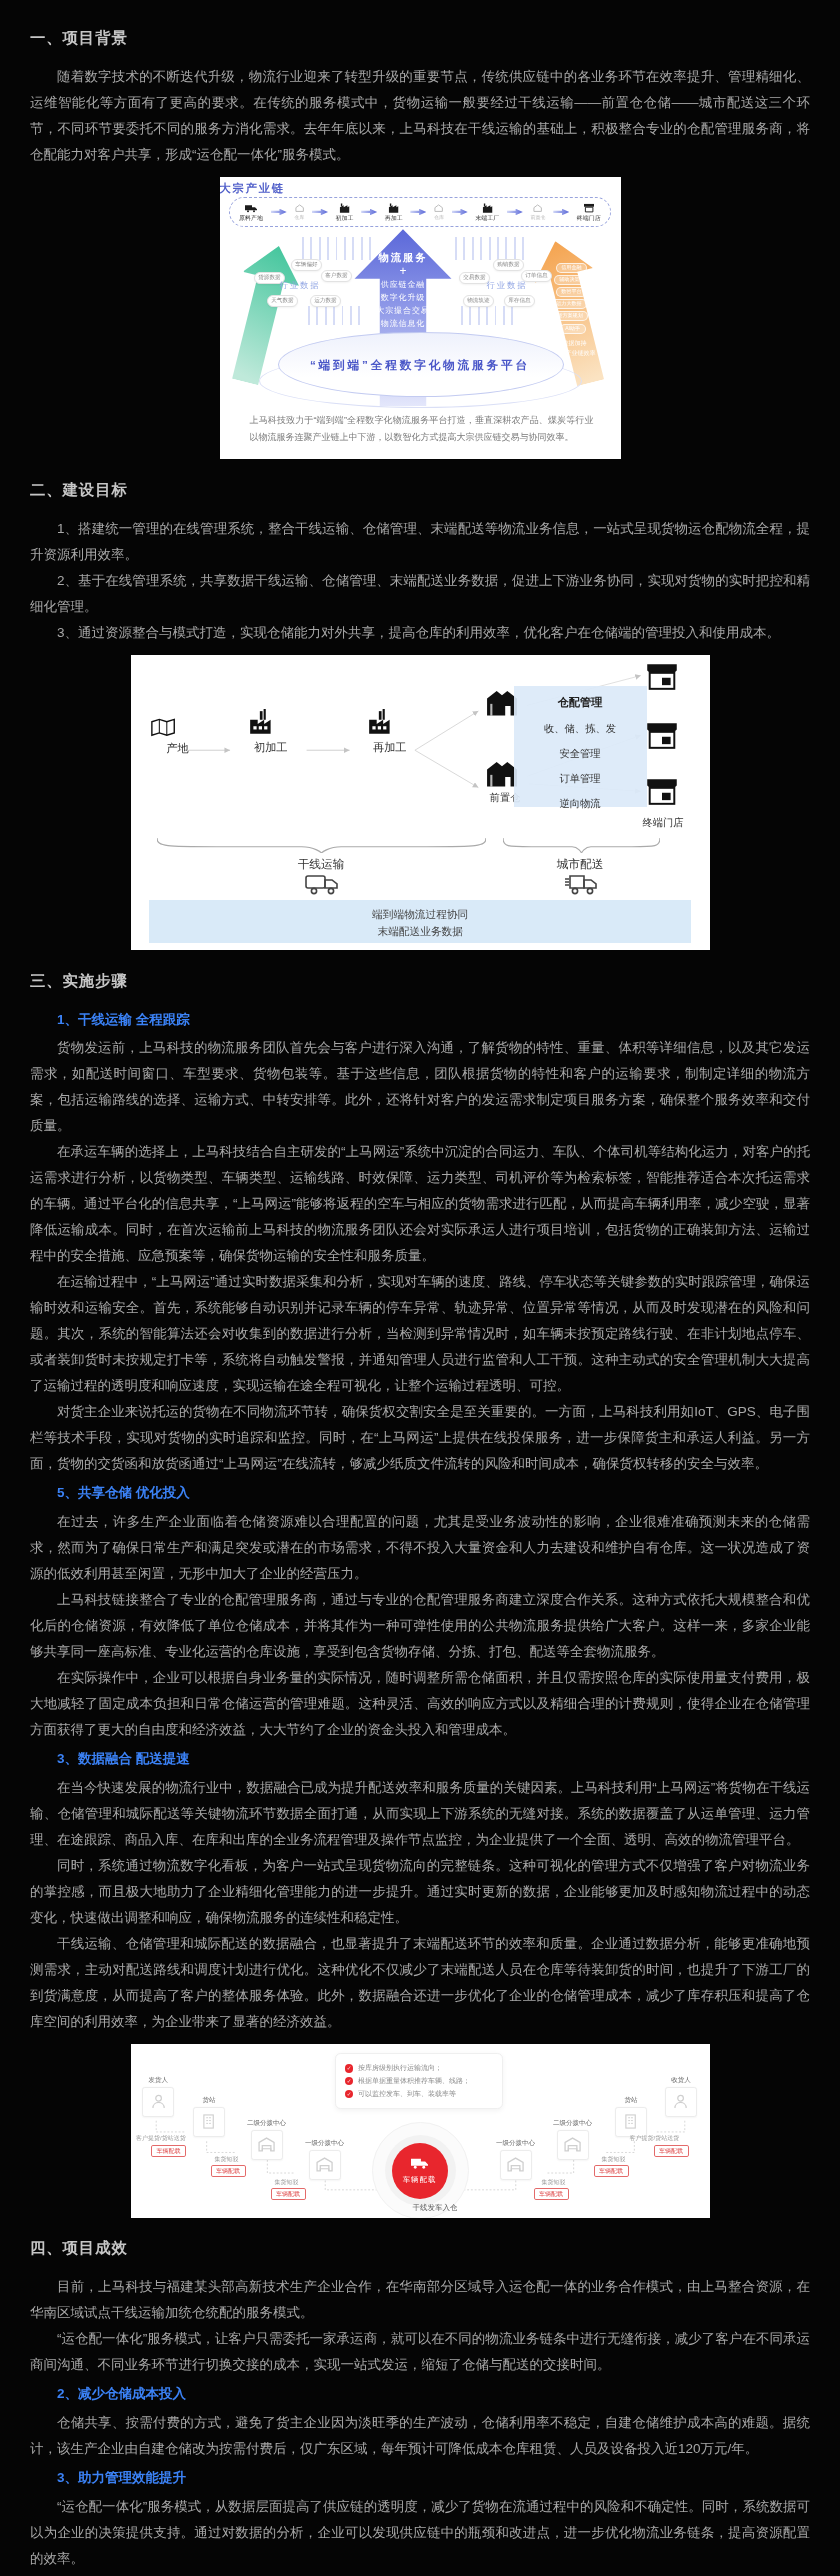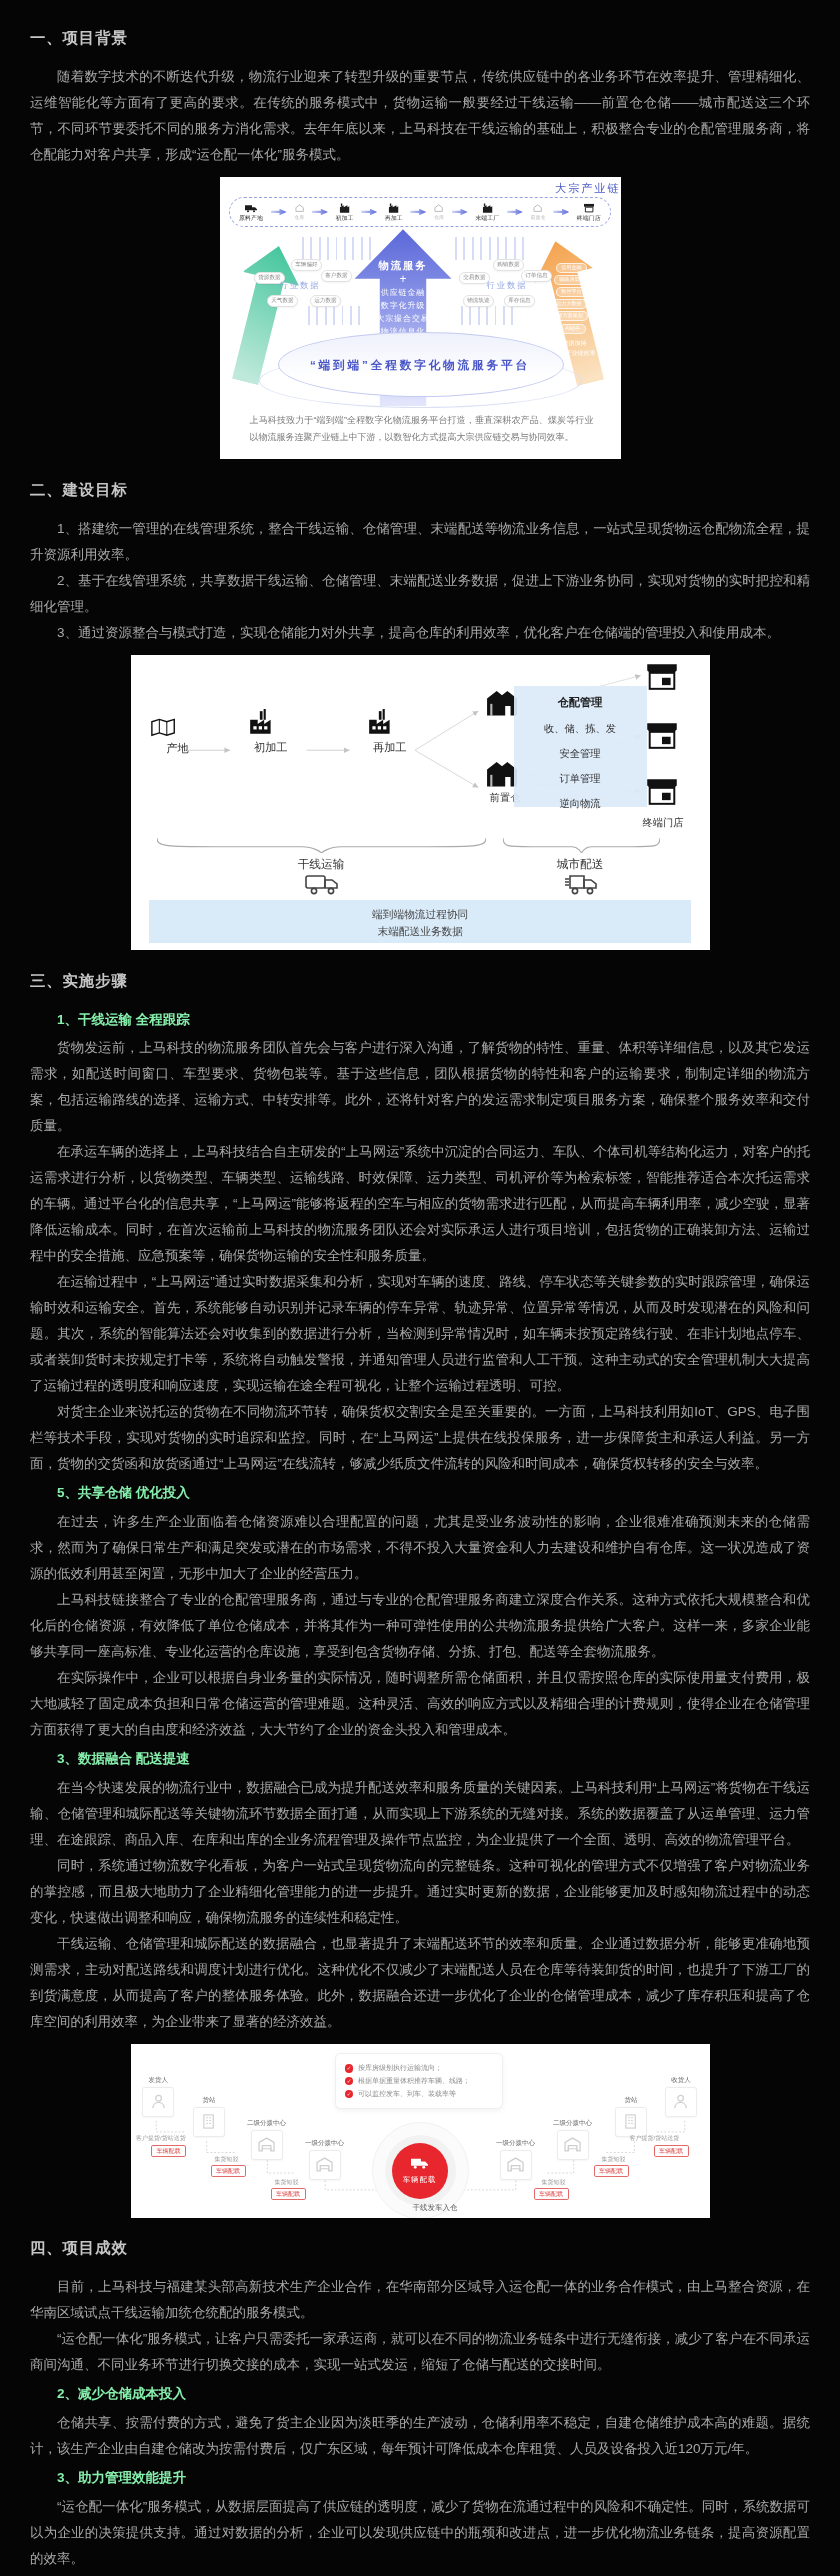--- a/index.html
+++ b/index.html
@@ -2,49 +2,49 @@
 <html style="font-size:15px"><head>
 <meta charset="utf-8">
 <style>
   *{margin:0;padding:0;box-sizing:border-box;}
   html,body{background:#050505;}
   .page{width:840px;height:2576px;margin:0 auto;background:#050505;padding:28px 30px 0;
         font-family:"Liberation Sans","DejaVu Sans",sans-serif;overflow:hidden;position:relative;}
   .sec-title{font-size:15.4px;font-weight:bold;color:#c6c6c6;margin:20.5px 0 15px;letter-spacing:0.9px;}
   .sec-title.first{margin-top:0;}
   .bp{font-size:13.5px;line-height:26px;color:#a8a8a8;text-indent:2em;text-align:justify;}
-  .sub{font-size:13.5px;line-height:26px;color:#86efac;font-weight:bold;text-indent:2em;margin:2.8px 0;}
+  .sub{font-size:13.5px;line-height:26px;color:#3b82f6;font-weight:bold;text-indent:2em;margin:2.8px 0;}
   .fig{position:relative;background:#ffffff;margin:9.3px auto;overflow:hidden;}
   .f1{width:401px;height:282px;}
   .f2{width:579px;height:295px;}
   .f3{width:579px;height:174px;}
   .abs{position:absolute;}
 
   
-  .f1-title{position:absolute;top:3.7px;left:0;right:0;text-align:right;font-size:11.2px;font-weight:normal;color:#4f5ec9;letter-spacing:1.9px;}
+  .f1-title{position:absolute;top:3.7px;left:0;right:0;text-align:left;font-size:11.2px;font-weight:bold;color:#4f5ec9;letter-spacing:1.9px;}
   .f1-chain{position:absolute;left:9.3px;right:9.3px;top:19.6px;height:30px;border:0.9px dashed #98a3dd;border-radius:15px;
             display:flex;align-items:center;justify-content:space-between;padding:0 9.3px;}
   .f1-node{display:flex;flex-direction:column;align-items:center;line-height:1;color:#1c1c1c;}
   .f1-node svg{height:10.3px;display:block;}
   .f1-lb{font-size:6px;margin-top:1.9px;color:#333;white-space:nowrap;}
   .f1-dim{color:#b8b8b8;}
   .f1-dim .f1-lb{color:#b8b8b8;font-size:5.1px;}
   .f1-ar{width:16px;height:6.5px;flex:none;margin:0 0.9px;
          clip-path:polygon(0 32%,55% 32%,55% 0,100% 50%,55% 100%,55% 68%,0 68%);
          background:linear-gradient(90deg,#d2d8f7,#5a68d8);}
   .garrow{left:13px;top:67px;width:58px;height:140px;transform:rotate(14deg);
           background:linear-gradient(195deg,#3ec49a,#bfe9da 92%);
           clip-path:polygon(50% 0,100% 24%,73% 24%,73% 100%,27% 100%,27% 24%,0 24%);}
   .oarrow{left:323px;top:62px;width:60px;height:146px;transform:rotate(-14deg);
           background:linear-gradient(170deg,#f4a14b,#fbe3c2 95%);
           clip-path:polygon(50% 0,100% 24%,73% 24%,73% 100%,27% 100%,27% 24%,0 24%);}
   .carrow{left:133px;top:52px;width:101px;height:177px;
           background:linear-gradient(180deg,#5b68d9 0%,#8f99e8 45%,#e4e7fb 100%);
           clip-path:polygon(50% 0,98% 28%,73% 28%,73% 100%,27% 100%,27% 28%,2% 28%);}
-  .carrow-text{left:133px;top:82px;width:101px;text-align:center;color:#fff;}
+  .carrow-text{left:133px;top:74px;width:101px;text-align:center;color:#fff;}
   .ct1{font-size:10.3px;font-weight:bold;letter-spacing:1.9px;line-height:14px;}
   .ct2{font-size:12px;line-height:13px;}
   .ct3{font-size:8px;line-height:13px;letter-spacing:0.9px;}
   .pill{position:absolute;font-size:5.6px;color:#8a8a8a;background:#fff;border:0.9px solid #e2e2e2;border-radius:6.5px;
         padding:0.9px 3.7px;line-height:1.35;white-space:nowrap;box-shadow:0 0.9px 1.9px rgba(0,0,0,.05);}
   .clu{position:absolute;font-size:8.4px;color:#93a7e4;letter-spacing:1.9px;white-space:nowrap;}
   .gpill{position:absolute;width:32px;height:9.3px;border:0.9px solid rgba(255,255,255,.85);border-radius:4.7px;
          background:rgba(255,255,255,.18);color:#fff;font-size:5.1px;line-height:8.4px;text-align:center;}
   .opill{position:absolute;border:0.9px solid rgba(255,255,255,.75);border-radius:5.6px;background:rgba(255,255,255,.28);
          color:#fff;font-size:5.1px;line-height:1.5;padding:0 4.7px;white-space:nowrap;}

